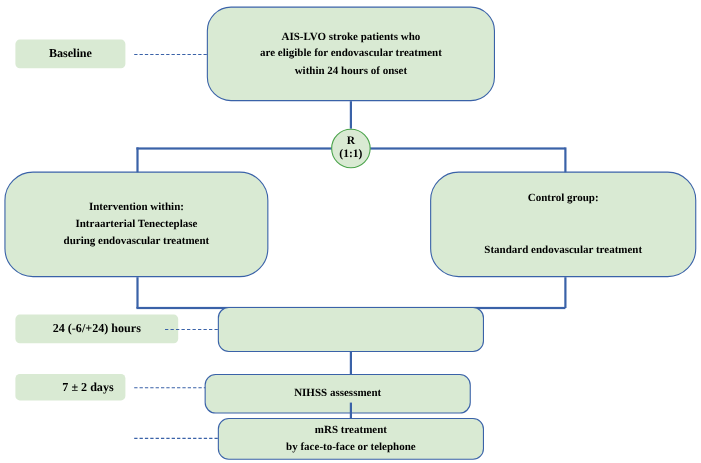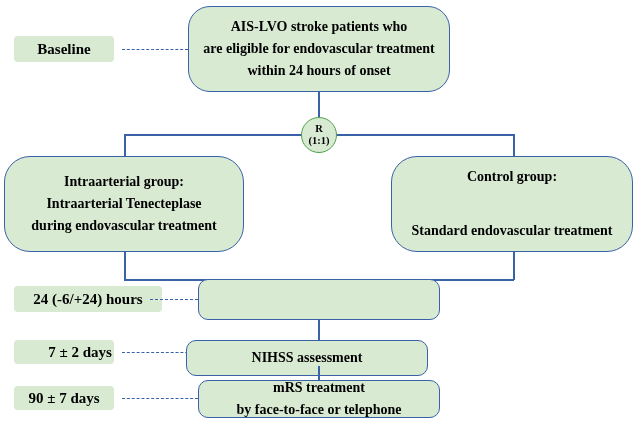--- a/index.html
+++ b/index.html
@@ -23,40 +23,40 @@
     background: #d9ead3;
     border: 1.5px solid #3a62a8;
     border-radius: 10px;
     display: flex;
     flex-direction: column;
     align-items: center;
     justify-content: center;
     text-align: center;
     color: #000000;
     font-weight: bold;
-    font-size: 14px;
+    font-size: 10px;
     line-height: 1.55;
     padding: 4px 6px;
   }
   .box.big-radius {
     border-radius: 22px;
   }
   .label-box {
     position: absolute;
     box-sizing: border-box;
     background: #d9ead3;
     border: none;
     border-radius: 4px;
     display: flex;
     align-items: center;
     justify-content: center;
     text-align: center;
     color: #000000;
     font-weight: bold;
-    font-size: 15px;
+    font-size: 11px;
   }
   .line {
     position: absolute;
     background: #3a62a8;
   }
   .hline { height: 1.5px; }
   .vline { width: 1.5px; }
   .dashed-h {
     position: absolute;
     height: 0;
@@ -103,21 +103,21 @@
   <div class="rnode" style="left:301px; top:117px;">
     <div>R</div>
     <div>(1:1)</div>
   </div>
 
   <div class="line hline" style="left:124px; top:134px; width:390px;"></div>
   <div class="line vline" style="left:124px; top:134px; height:24px;"></div>
   <div class="line vline" style="left:513px; top:134px; height:24px;"></div>
 
   <div class="box" style="left:4px; top:156px; width:240px; height:96px; border-radius:26px;">
-    <div class="line-row">Intraarterial group:</div>
+    <div class="line-row">Intervention within:</div>
     <div class="line-row">Intraarterial Tenecteplase</div>
     <div class="line-row">during endovascular treatment</div>
   </div>
 
   <div class="box" style="left:391px; top:156px; width:242px; height:96px; border-radius:26px;gap:32px;">
     <div class="line-row">Control group:</div>
     <div class="line-row">Standard endovascular treatment</div>
   </div>
 
   <div class="line vline" style="left:124px; top:252px; height:28px;"></div>
@@ -138,23 +138,20 @@
     <span>7 ± 2 days</span>
   </div>
   <div class="dashed-h" style="left:122px; top:352px; width:76px;"></div>
 
   <div class="box" style="left:186px; top:340px; width:242px; height:36px;">
     <div class="line-row">NIHSS assessment</div>
   </div>
 
   <div class="line vline" style="left:318px; top:366px; height:14px;"></div>
 
-  <div class="label-box" style="left:14px; top:386px; width:100px; height:24px;">
-    <span>90 ± 7 days</span>
-  </div>
   <div class="dashed-h" style="left:122px; top:398px; width:76px;"></div>
 
   <div class="box" style="left:198px; top:380px; width:242px; height:38px;">
     <div class="line-row">mRS treatment</div>
     <div class="line-row">by face-to-face or telephone</div>
   </div>
 
 </div>
 
 </body></html>

